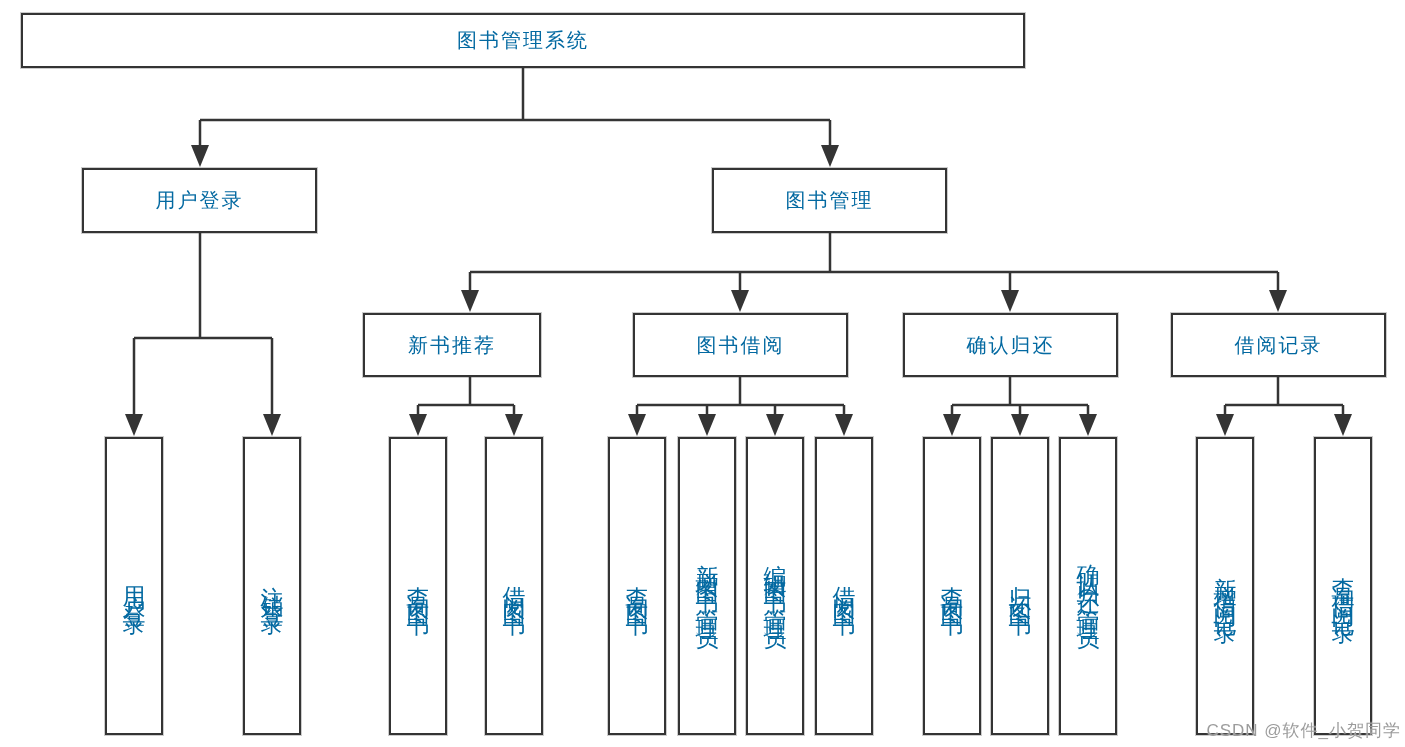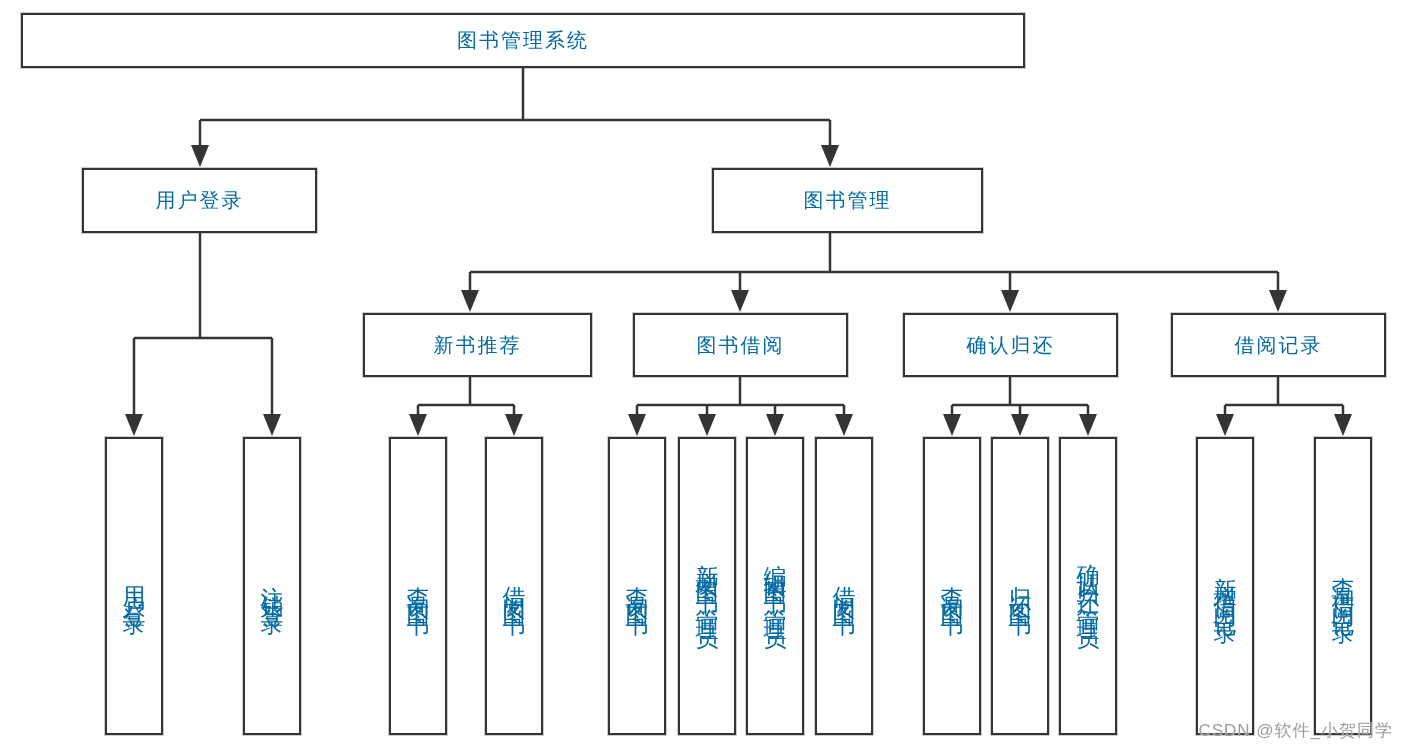--- a/index.html
+++ b/index.html
@@ -47,21 +47,21 @@
   }
   .leaf .lbl {
     writing-mode: vertical-rl;
     text-orientation: mixed;
     font-size: 23px;
     letter-spacing: 9px;
     line-height: 1;
   }
   .watermark {
     position: absolute;
-    right: 12px;
+    right: 4px;
     bottom: 5px;
     z-index: 3;
     font-size: 17px;
     color: #9c9c9c;
     letter-spacing: 1px;
     text-shadow: 0 0 2px #ffffff;
   }
 </style>
 </head>
 <body>
@@ -115,25 +115,25 @@
     </g>
   </svg>
 
   <div class="box root" style="left:21px; top:13px; width:1004px; height:55px;">
     <span class="lbl">图书管理系统</span>
   </div>
 
   <div class="box hbox" style="left:82px; top:168px; width:235px; height:65px;">
     <span class="lbl">用户登录</span>
   </div>
-  <div class="box hbox" style="left:712px; top:168px; width:271px; height:65px;">
+  <div class="box hbox" style="left:712px; top:168px; width:235px; height:65px;">
     <span class="lbl">图书管理</span>
   </div>
 
-  <div class="box hbox" style="left:363px; top:313px; width:229px; height:64px;">
+  <div class="box hbox" style="left:363px; top:313px; width:178px; height:64px;">
     <span class="lbl">新书推荐</span>
   </div>
   <div class="box hbox" style="left:633px; top:313px; width:215px; height:64px;">
     <span class="lbl">图书借阅</span>
   </div>
   <div class="box hbox" style="left:903px; top:313px; width:215px; height:64px;">
     <span class="lbl">确认归还</span>
   </div>
   <div class="box hbox" style="left:1171px; top:313px; width:215px; height:64px;">
     <span class="lbl">借阅记录</span>

